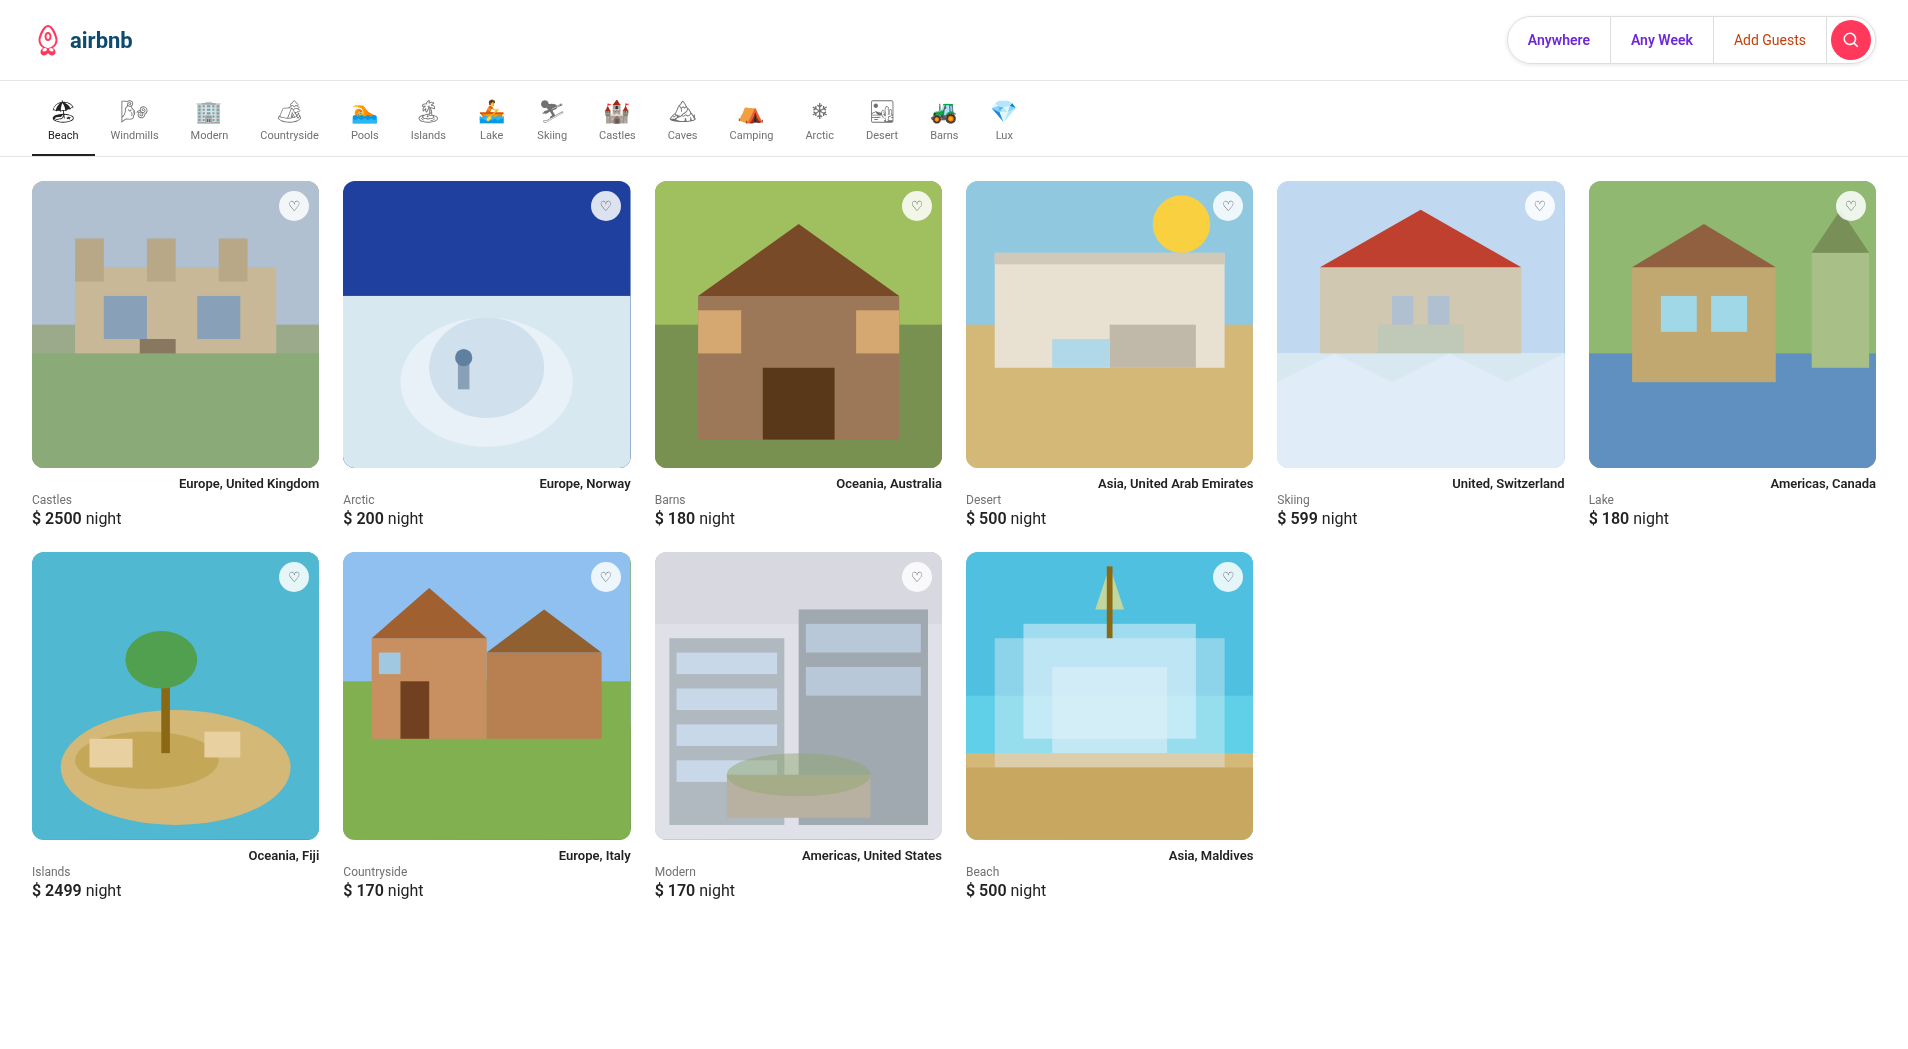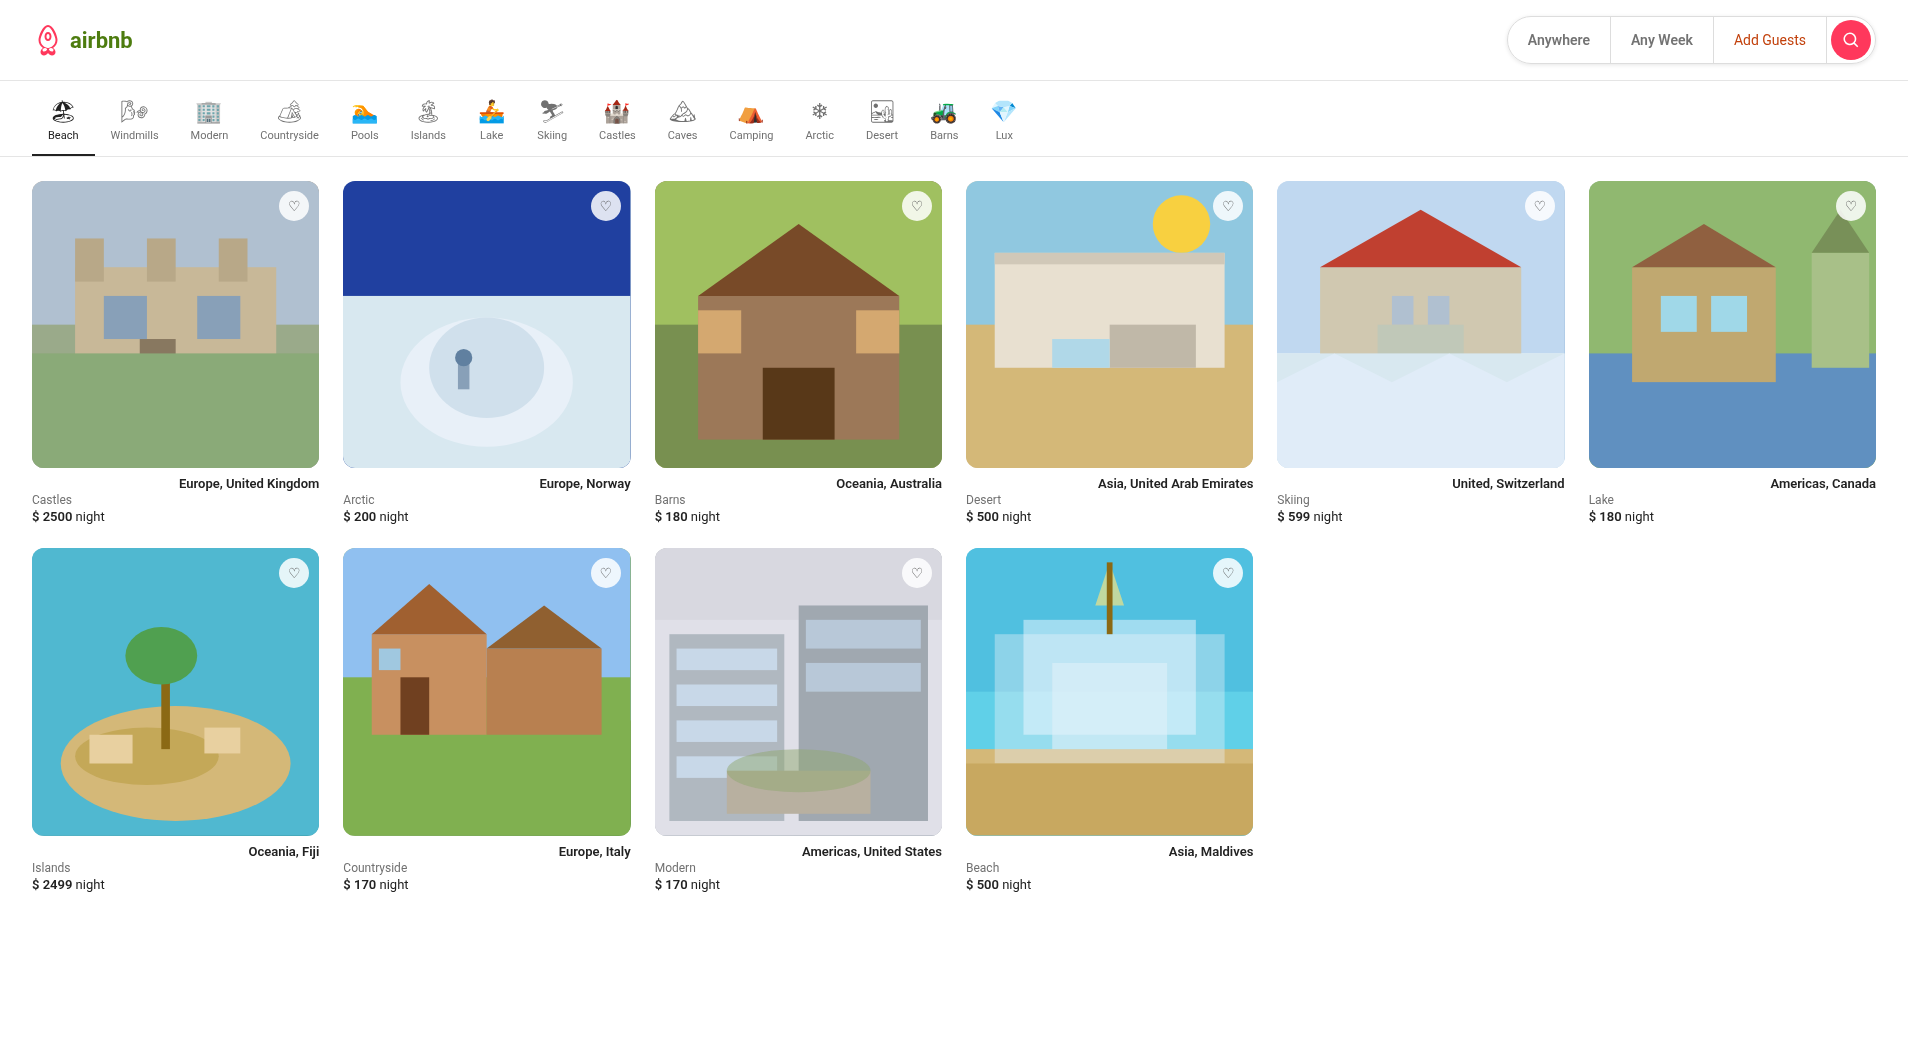--- a/index.html
+++ b/index.html
@@ -14,21 +14,21 @@
       border-bottom: 1px solid #e5e5e5;
       position: sticky;
       top: 0;
       background: #fff;
       z-index: 100;
     }
     .logo {
       display: flex;
       align-items: center;
       gap: 6px;
-      color: #4d7c0f;
+      color: #0c4a6e;
       font-size: 22px;
       font-weight: 700;
       cursor: pointer;
       justify-content: space-between;
     }
     .logo-icon {
       width: 32px;
       height: 32px;
     }
 
@@ -40,21 +40,21 @@
       border-radius: 40px;
       box-shadow: 0 1px 4px rgba(0,0,0,0.1);
       height: 48px;
       overflow: hidden;
       cursor: pointer;
     }
     .search-segment {
       padding: 0 20px;
       font-size: 14px;
       font-weight: 600;
-      color: #737373;
+      color: #6d28d9;
       height: 100%;
       display: flex;
       align-items: center;
       border-right: 1px solid #ddd;
       white-space: nowrap;
     }
     .search-segment:last-of-type { border-right: none; }
     .search-segment.guests { color: #c2410c; font-weight: 400; }
     .search-btn {
       width: 40px;
@@ -176,21 +176,21 @@
       color: #222;
       margin-bottom: 2px;
       text-align: right;
     }
     .listing-type {
       font-size: 12px;
       color: #717171;
       margin-bottom: 2px;
     }
     .listing-price {
-      font-size: 13px;
+      font-size: 16px;
       color: #222;
     }
     .listing-price .amount {
       font-weight: 600;
     }
 
     
     .img-castle { background: linear-gradient(135deg, #b8a898 0%, #8b7355 100%); }
     .img-arctic { background: linear-gradient(135deg, #c8d8e8 0%, #a0b8d0 100%); }
     .img-barn { background: linear-gradient(135deg, #8b7355 0%, #6b5a3e 100%); }

